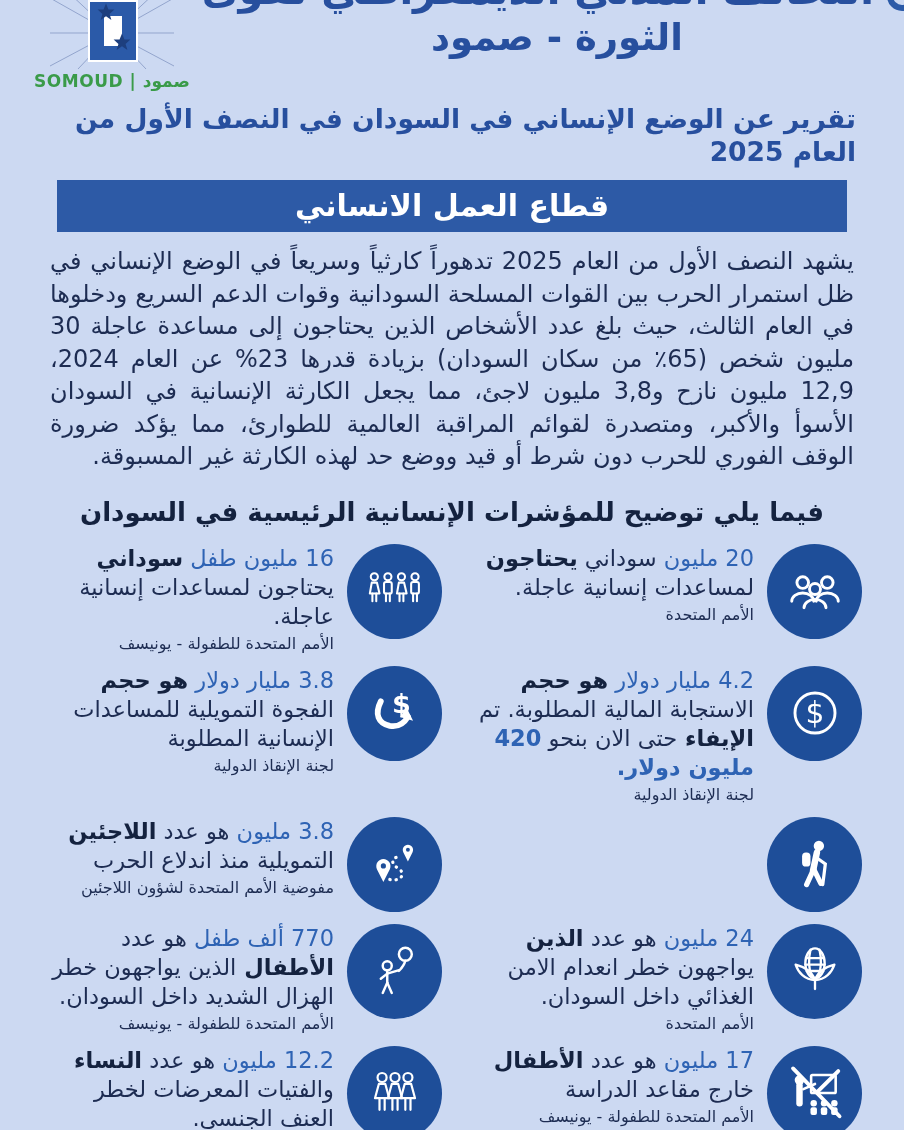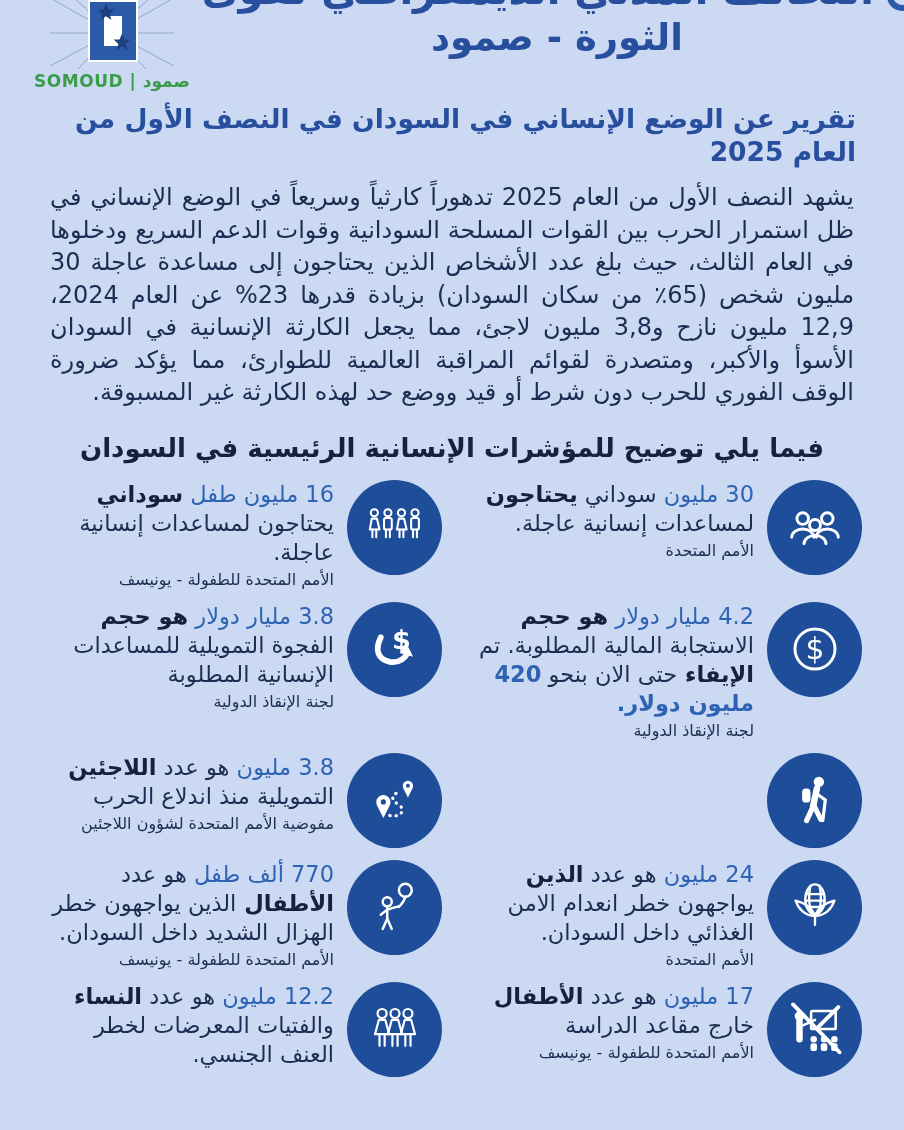--- a/index.html
+++ b/index.html
@@ -76,41 +76,42 @@
     </div>
     <div class="header-ornament">
       <svg width="40" height="40" viewBox="0 0 40 40">
           <circle cx="26" cy="10" r="12" fill="none" stroke="#2b5aa8" stroke-width="6"></circle>
         </svg>
     </div>
   </div>
 
   <div class="report-title">تقرير عن الوضع الإنساني في السودان  في النصف الأول من العام 2025</div>
 
+  <div class="banner">قطاع العمل الانساني</div>
 
   <div class="intro">يشهد النصف الأول من العام 2025 تدهوراً كارثياً وسريعاً في الوضع الإنساني في ظل استمرار الحرب بين القوات المسلحة السودانية وقوات الدعم السريع ودخلوها في العام الثالث، حيث بلغ عدد الأشخاص الذين يحتاجون إلى مساعدة عاجلة 30 مليون شخص (65٪ من سكان السودان) بزيادة قدرها 23% عن العام 2024، 12,9 مليون نازح و3,8 مليون لاجئ،  مما يجعل الكارثة الإنسانية في السودان الأسوأ والأكبر، ومتصدرة لقوائم المراقبة العالمية للطوارئ، مما يؤكد ضرورة الوقف الفوري للحرب دون شرط أو قيد ووضع حد لهذه الكارثة غير المسبوقة.</div>
 
   <div class="indicators-heading">فيما يلي توضيح للمؤشرات الإنسانية الرئيسية في السودان</div>
 
   <div class="stats">
       <div class="stat">
         <div class="stat-icon">
           <svg viewBox="0 0 96 96">
             <g fill="none" stroke="#ffffff" stroke-width="4.5" stroke-linecap="round" stroke-linejoin="round">
     <circle cx="29" cy="35" r="9"></circle>
               <circle cx="67" cy="35" r="9"></circle>
               <circle cx="48" cy="45" r="8.5"></circle>
     <path d="M12 64 a17 13 0 0 1 34 0"></path>
               <path d="M50 64 a17 13 0 0 1 34 0"></path>
               <path d="M31 74 a17 13 0 0 1 34 0"></path>
   </g>
           </svg>
         </div>
         <div class="stat-text">
-          <div class="stat-headline"><span class="run-blue">30 مليون </span><span class="run-plain">سوداني </span><span class="run-bold">يحتاجون </span><span class="run-plain">لمساعدات إنسانية عاجلة.</span></div>
+          <div class="stat-headline"><span class="run-blue">20 مليون </span><span class="run-plain">سوداني </span><span class="run-bold">يحتاجون </span><span class="run-plain">لمساعدات إنسانية عاجلة.</span></div>
           <div class="stat-source">الأمم المتحدة</div>
         </div>
       </div>
       <div class="stat">
         <div class="stat-icon">
           <svg viewBox="0 0 96 96">
             <g fill="none" stroke="#ffffff" stroke-width="3.2" stroke-linecap="round" stroke-linejoin="round">
     <circle cx="16" cy="26" r="5.5"></circle>
               <path d="M9 52 L12 35 h8 L24 52 Z"></path>
               <path d="M13 52 v12 M19 52 v12"></path>

